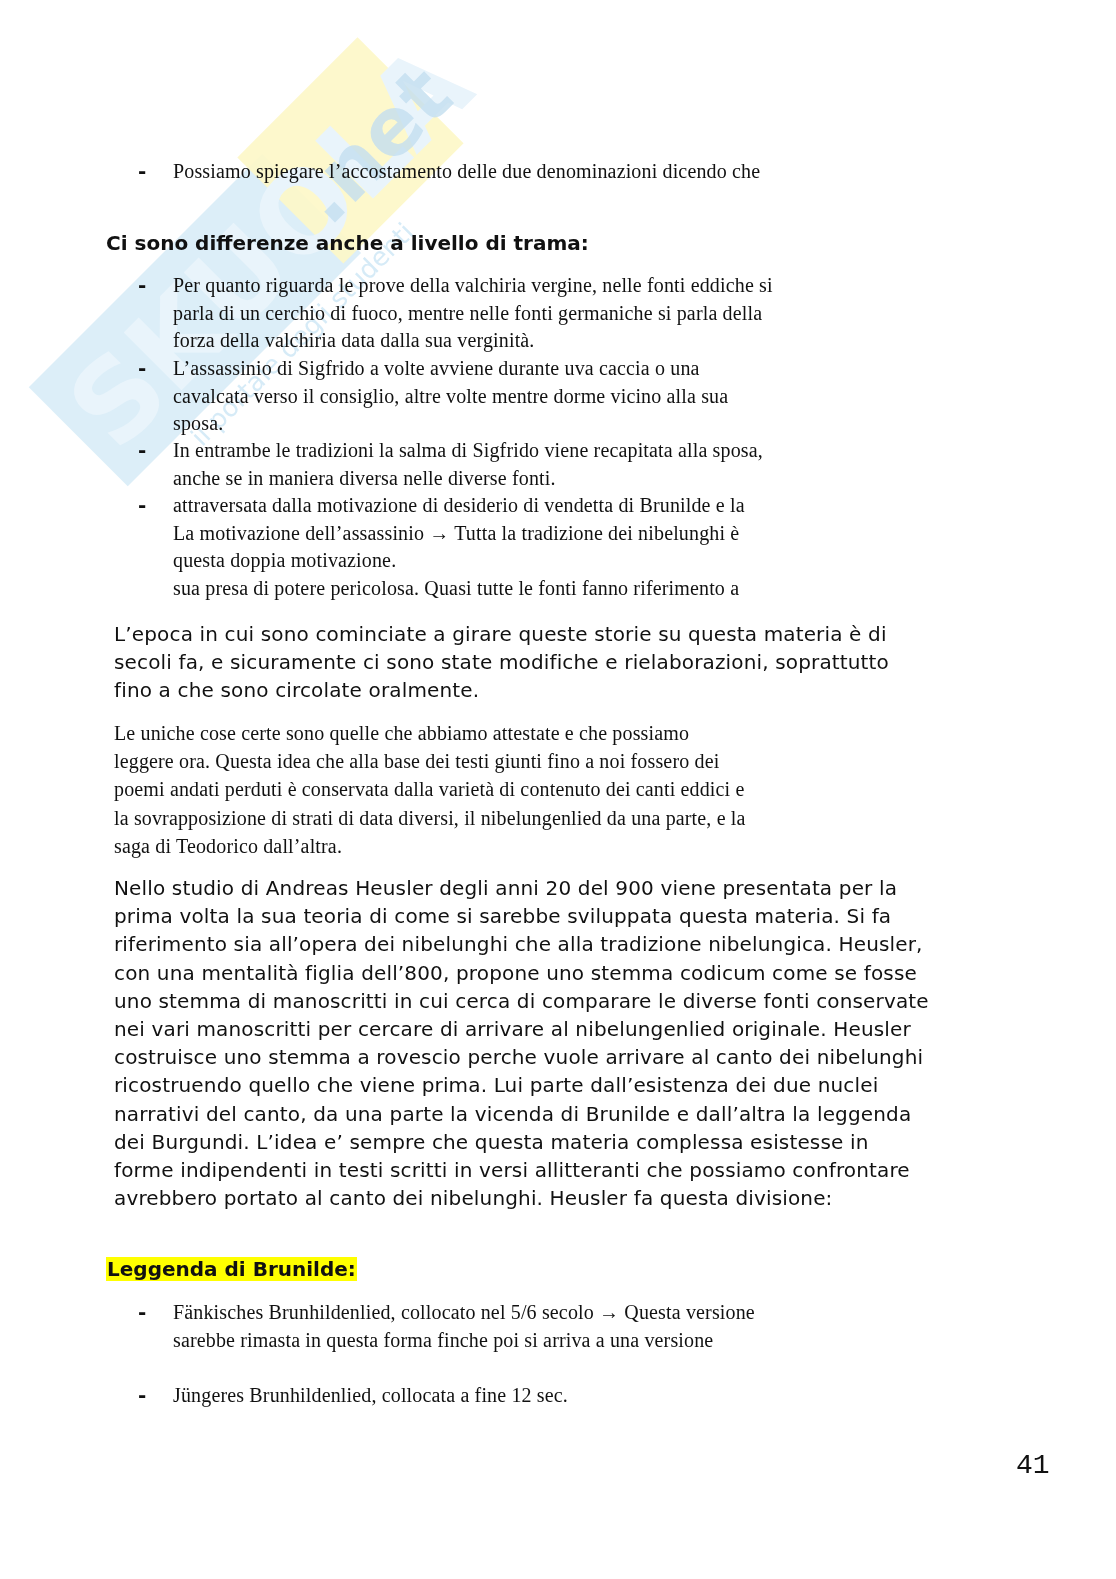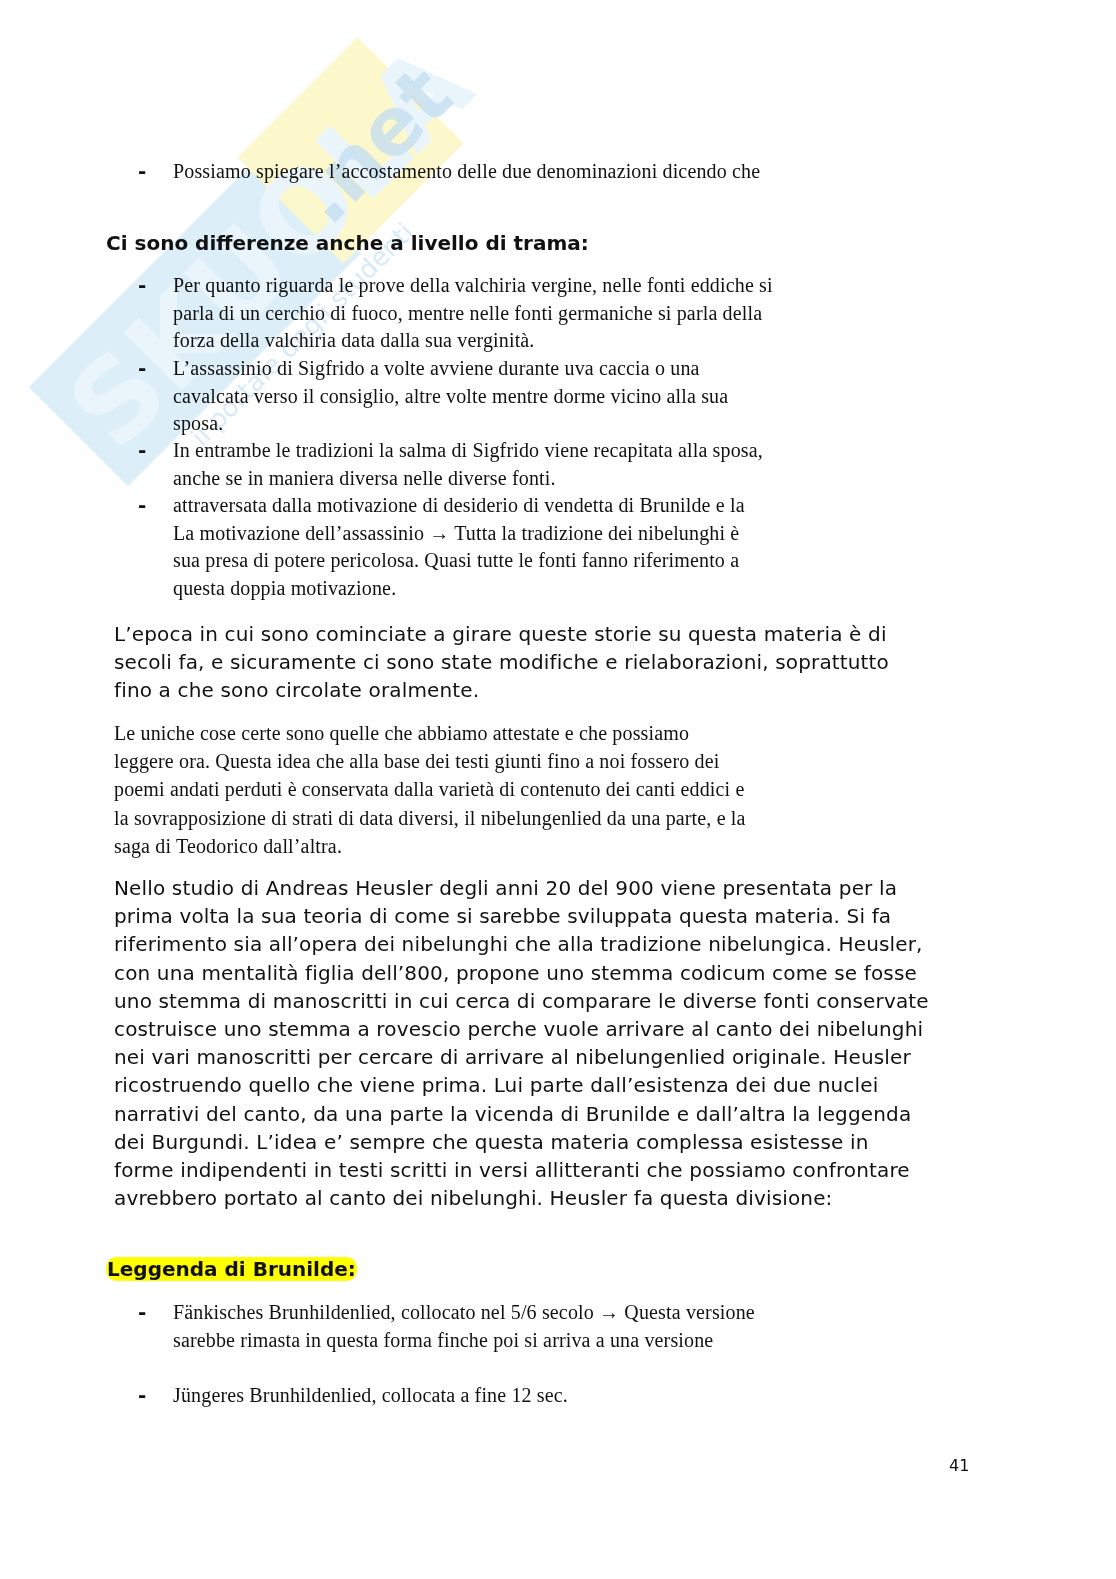--- a/index.html
+++ b/index.html
@@ -64,28 +64,28 @@
     .heading {
       position: absolute;
       left: 106px;
       font-size: 20px;
       font-weight: bold;
       line-height: 28px;
     }
     .highlight {
       background: #ffff00;
       padding: 0 1px;
-      border-radius: 11px;
     }
     .page-number {
       position: absolute;
-      left: 949px;
+      left: 1016px;
       top: 1453px;
-      font-size: 16px;
+      font-size: 28px;
       line-height: 26px;
+      font-family: Liberation Mono, monospace;
     }
   </style>
 </head>
 <body>
 
 <div class="watermark">
   <svg width="470" height="460" viewBox="0 0 470 460">
     <g transform="translate(235,230) rotate(-45)">
 
       <rect x="-250" y="-70" width="330" height="140" fill="#d6ebf7" opacity="0.85"></rect>
@@ -133,22 +133,22 @@
       <div>In entrambe le tradizioni la salma di Sigfrido viene recapitata alla sposa,</div>
       <div>anche se in maniera diversa nelle diverse fonti.</div>
     </div>
   </div>
 
   <div class="bullet" style="top:492px;">
     <span class="dash">-</span>
     <div class="bullet-text">
       <div>attraversata dalla motivazione di desiderio di vendetta di Brunilde e la</div>
       <div>La motivazione dell’assassinio → Tutta la tradizione dei nibelunghi è</div>
+      <div>questa doppia motivazione.</div>
       <div>sua presa di potere pericolosa. Quasi tutte le fonti fanno riferimento a</div>
-      <div>questa doppia motivazione.</div>
     </div>
   </div>
 
   <div class="para" style="top:620px;">
     <div>L’epoca in cui sono cominciate a girare queste storie su questa materia è di</div>
     <div>secoli fa, e sicuramente ci sono state modifiche e rielaborazioni, soprattutto</div>
     <div>fino a che sono circolate oralmente.</div>
   </div>
 
   <div class="para" style="top:719px;font-family:Liberation Serif, serif;">
@@ -158,22 +158,22 @@
     <div>la sovrapposizione di strati di data diversi, il nibelungenlied da una parte, e la</div>
     <div>saga di Teodorico dall’altra.</div>
   </div>
 
   <div class="para" style="top:874px;">
     <div>Nello studio di Andreas Heusler degli anni 20 del 900 viene presentata per la</div>
     <div>prima volta la sua teoria di come si sarebbe sviluppata questa materia. Si fa</div>
     <div>riferimento sia all’opera dei nibelunghi che alla tradizione nibelungica. Heusler,</div>
     <div>con una mentalità figlia dell’800, propone uno stemma codicum come se fosse</div>
     <div>uno stemma di manoscritti in cui cerca di comparare le diverse fonti conservate</div>
+    <div>nei vari manoscritti per cercare di arrivare al nibelungenlied originale. Heusler</div>
     <div>costruisce uno stemma a rovescio perche vuole arrivare al canto dei nibelunghi</div>
-    <div>nei vari manoscritti per cercare di arrivare al nibelungenlied originale. Heusler</div>
     <div>ricostruendo quello che viene prima. Lui parte dall’esistenza dei due nuclei</div>
     <div>narrativi del canto, da una parte la vicenda di Brunilde e dall’altra la leggenda</div>
     <div>dei Burgundi. L’idea e’ sempre che questa materia complessa esistesse in</div>
     <div>forme indipendenti in testi scritti in versi allitteranti che possiamo confrontare</div>
     <div>avrebbero portato al canto dei nibelunghi. Heusler fa questa divisione:</div>
   </div>
 
   <div class="heading" style="top:1255px;">
     <span class="highlight">Leggenda di Brunilde:</span>
   </div>

